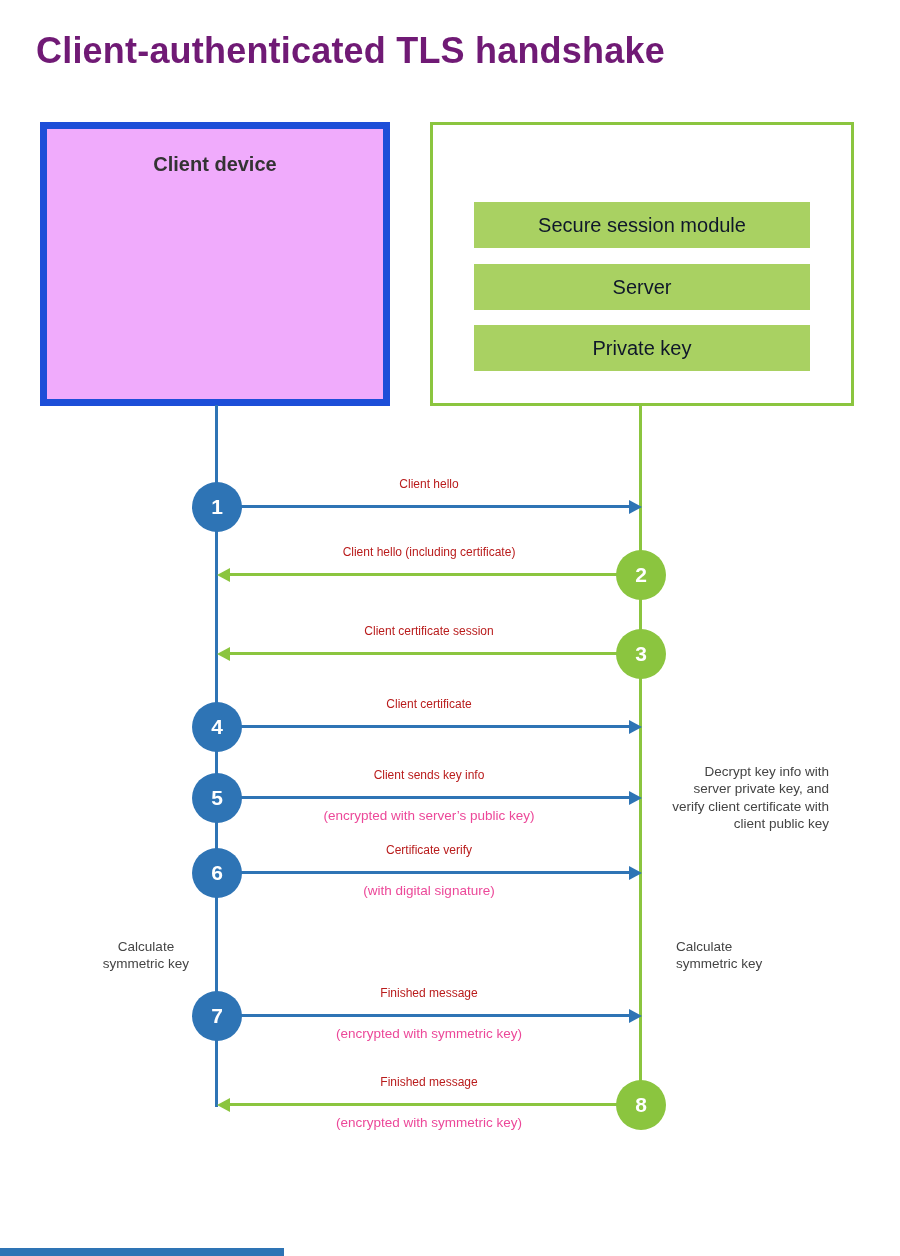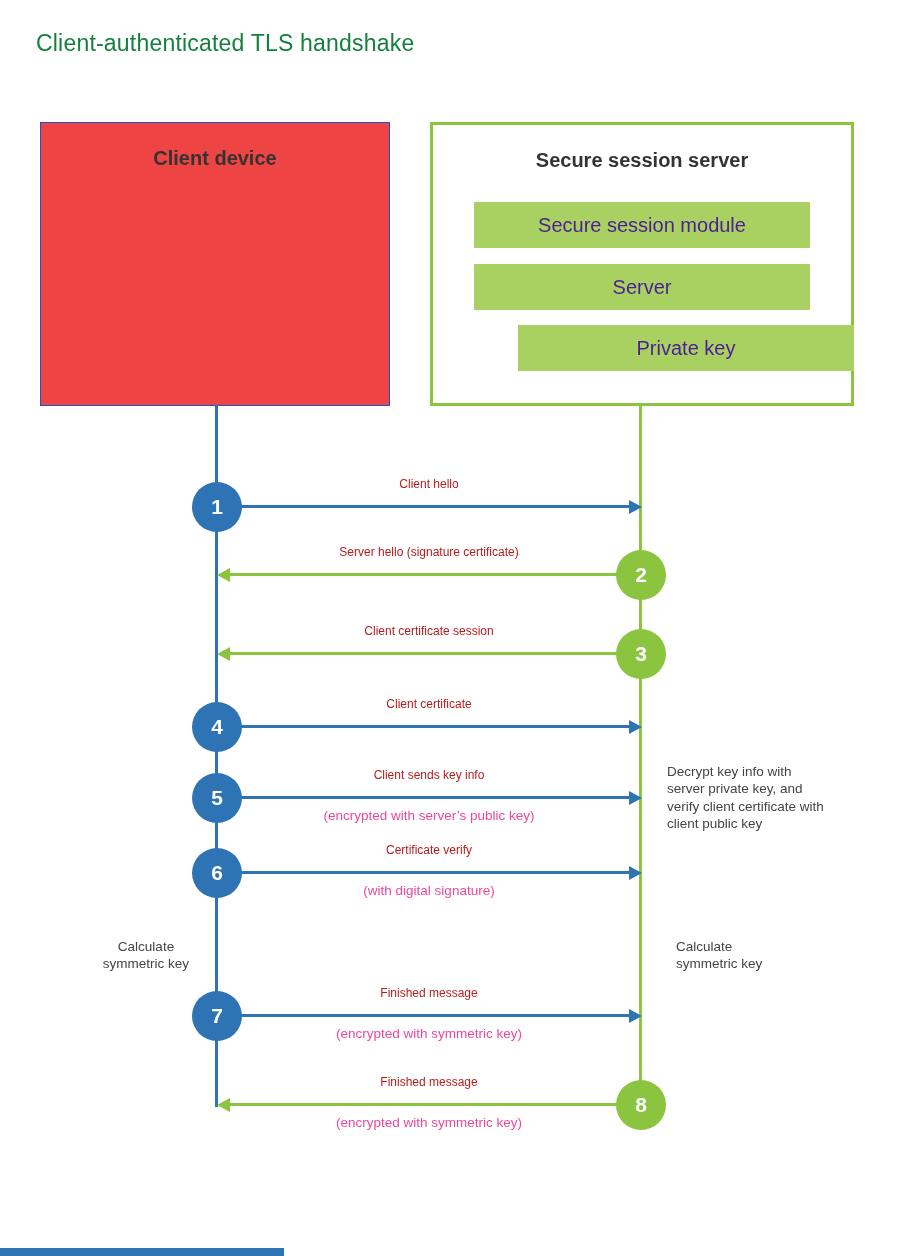--- a/index.html
+++ b/index.html
@@ -1,50 +1,50 @@
 <!DOCTYPE html>
 <html><head>
 <meta charset="utf-8">
 <style>
   html,body { margin:0; padding:0; background:#ffffff; }
   .canvas {
     position:relative; width:900px; height:1256px; background:#ffffff;
     font-family:"Liberation Sans", sans-serif; overflow:hidden;
   }
   .page-title {
-    position:absolute; left:36px; top:30px; font-size:23px; font-weight:400;
-    color:#15803d; letter-spacing:0.2px;
+    position:absolute; left:36px; top:30px; font-size:36px; font-weight:700;
+    color:#701a75; letter-spacing:0.2px;
   }
   
   .client-box {
     position:absolute; left:40px; top:122px; width:350px; height:284px;
-    border:1px solid #1d4ed8; box-sizing:border-box; background:#ef4444;
+    border:7px solid #1d4ed8; box-sizing:border-box; background:#f0abfc;
   }
   .server-box {
     position:absolute; left:430px; top:122px; width:424px; height:284px;
     border:3px solid #8bc53f; box-sizing:border-box; background:#fff;
   }
   .box-title {
     position:absolute; left:0; top:24px; width:100%; text-align:center;
     font-size:20px; font-weight:700; color:#333333;
   }
   .client-app {
     position:absolute; left:35px; top:73px; width:276px; height:176px;
     background:#5b9bd5; border:1px dashed rgba(255,255,255,0.75); box-sizing:border-box;
     display:flex; align-items:center; justify-content:center; text-align:center;
     color:#ffffff; font-size:20px; line-height:1.5; padding:0 50px;
   }
   .server-bar {
     position:absolute; left:41px; width:336px; height:46px; background:#a9d162;
     display:flex; align-items:center; justify-content:center;
-    color:#4c1d95; font-size:20px;
+    color:#0f172a; font-size:20px;
   }
   .bar-0 { top:77px; }
   .bar-1 { top:139px; }
-  .bar-2 { top:200px;margin-left:44px; }
+  .bar-2 { top:200px; }
   
   .lifeline { position:absolute; width:3px; }
   .lifeline.blue { background:#2e74b5; left:215px; top:405px; height:702px; }
   .lifeline.green { background:#8bc53f; left:639px; top:405px; height:702px; }
   
   .circle {
     position:absolute; width:50px; height:50px; border-radius:50%;
     color:#ffffff; font-weight:700; font-size:21px;
     display:flex; align-items:center; justify-content:center;
   }
@@ -68,58 +68,57 @@
     font-size:12px; color:#b91c1c;
   }
   .msg-sub {
     position:absolute; left:217px; width:424px; text-align:center;
     font-size:13.5px; color:#ec4899;
   }
   
   .note {
     position:absolute; font-size:13.5px; color:#444444; line-height:1.28;
   }
-  .note-decrypt { left:667px; top:763px; width:162px; text-align:left; }
+  .note-decrypt { left:667px; top:763px; width:162px; text-align:right; }
   .note-calc-left { left:96px; top:938px; width:100px; text-align:center; }
   .note-calc-right { left:676px; top:938px; width:110px; text-align:left; }
   
   .bottom-bar { position:absolute; left:0; top:1248px; width:284px; height:8px; background:#2e74b5; }
 </style>
 </head>
 <body>
 
 <div class="canvas">
 
   <div class="page-title">Client-authenticated TLS handshake</div>
 
   <div class="client-box">
     <div class="box-title">Client device</div>
   </div>
 
   <div class="server-box">
-    <div class="box-title">Secure session server</div>
     <div class="server-bar bar-0">Secure session module</div>
     <div class="server-bar bar-1">Server</div>
     <div class="server-bar bar-2">Private key</div>
   </div>
 
   <div class="lifeline blue"></div>
   <div class="lifeline green"></div>
 
   <div>
     <div class="hline blue" style="left:217px; top:505px; width:412px;"></div>
     <div class="tri-right" style="left:629px; top:500px;"></div>
     <div class="msg-label" style="top:477px;">Client hello</div>
     <div class="circle blue" style="left:192px; top:482px;">1</div>
   </div>
 
   <div>
     <div class="hline green" style="left:229px; top:573px; width:412px;"></div>
     <div class="tri-left" style="left:217px; top:568px;"></div>
-    <div class="msg-label" style="top:545px;">Server hello (signature certificate)</div>
+    <div class="msg-label" style="top:545px;">Client hello (including certificate)</div>
     <div class="circle green" style="left:616px; top:550px;">2</div>
   </div>
 
   <div>
     <div class="hline green" style="left:229px; top:652px; width:412px;"></div>
     <div class="tri-left" style="left:217px; top:647px;"></div>
     <div class="msg-label" style="top:624px;">Client certificate session</div>
     <div class="circle green" style="left:616px; top:629px;">3</div>
   </div>
 

